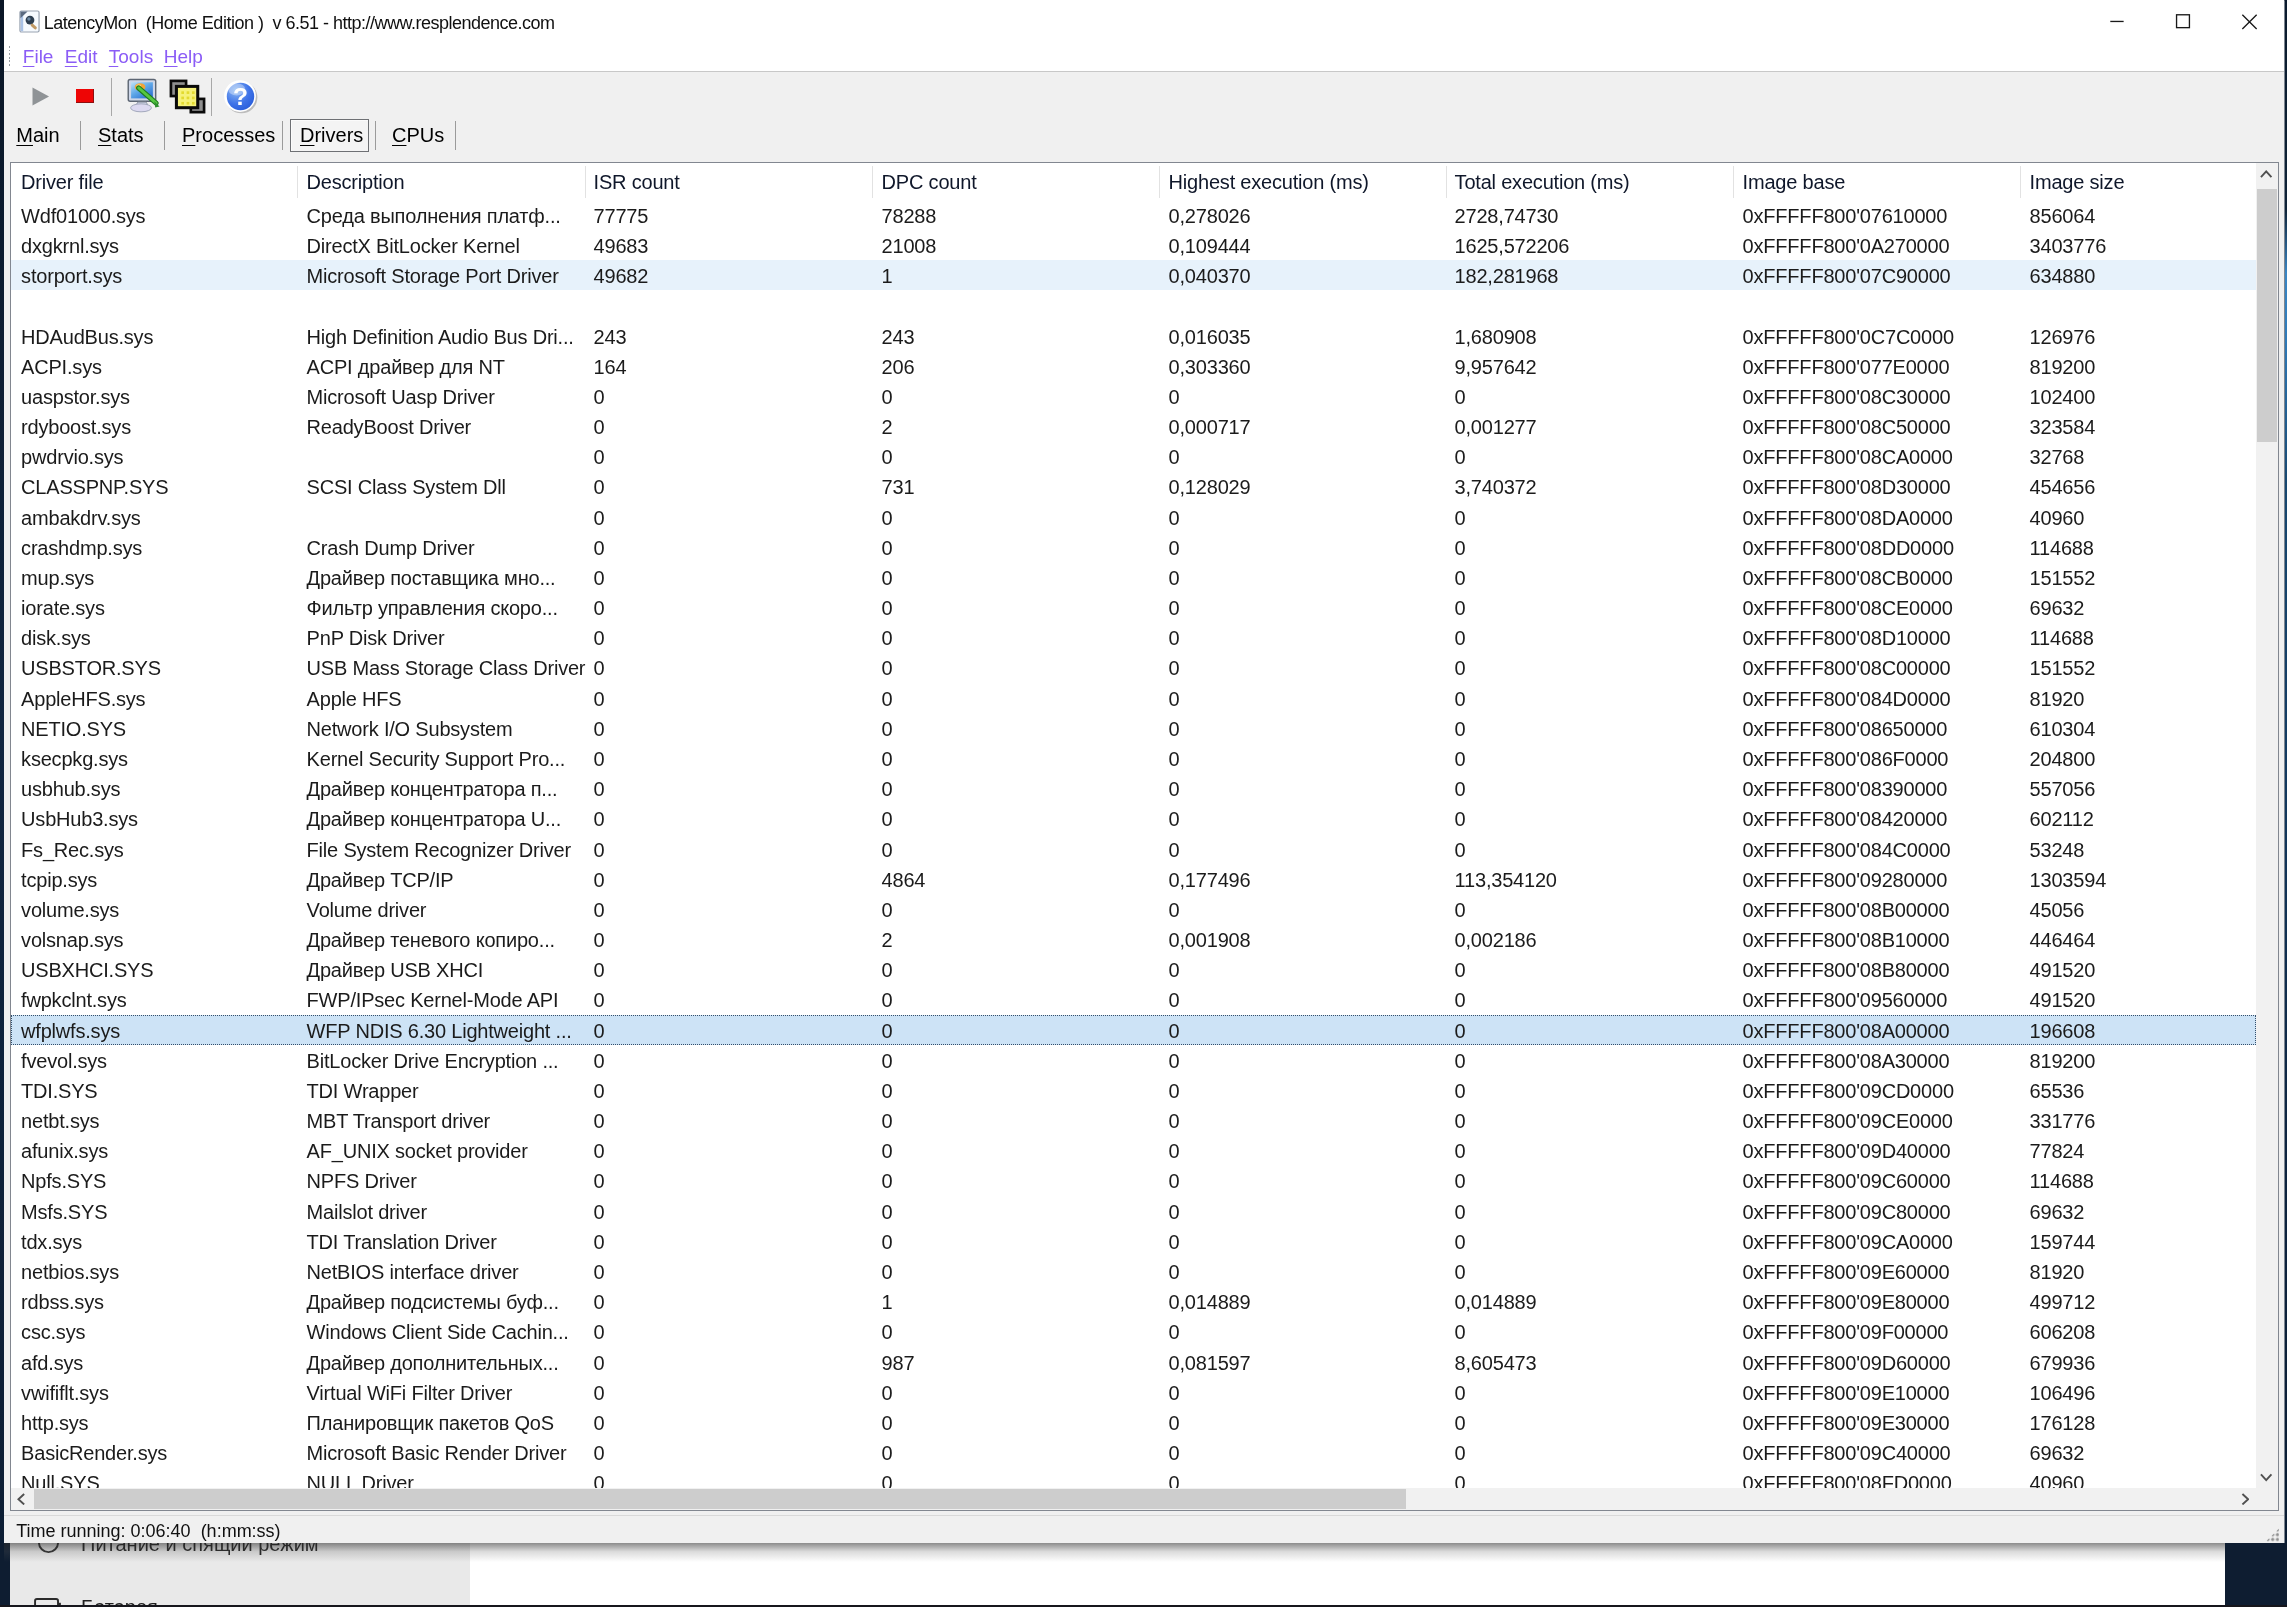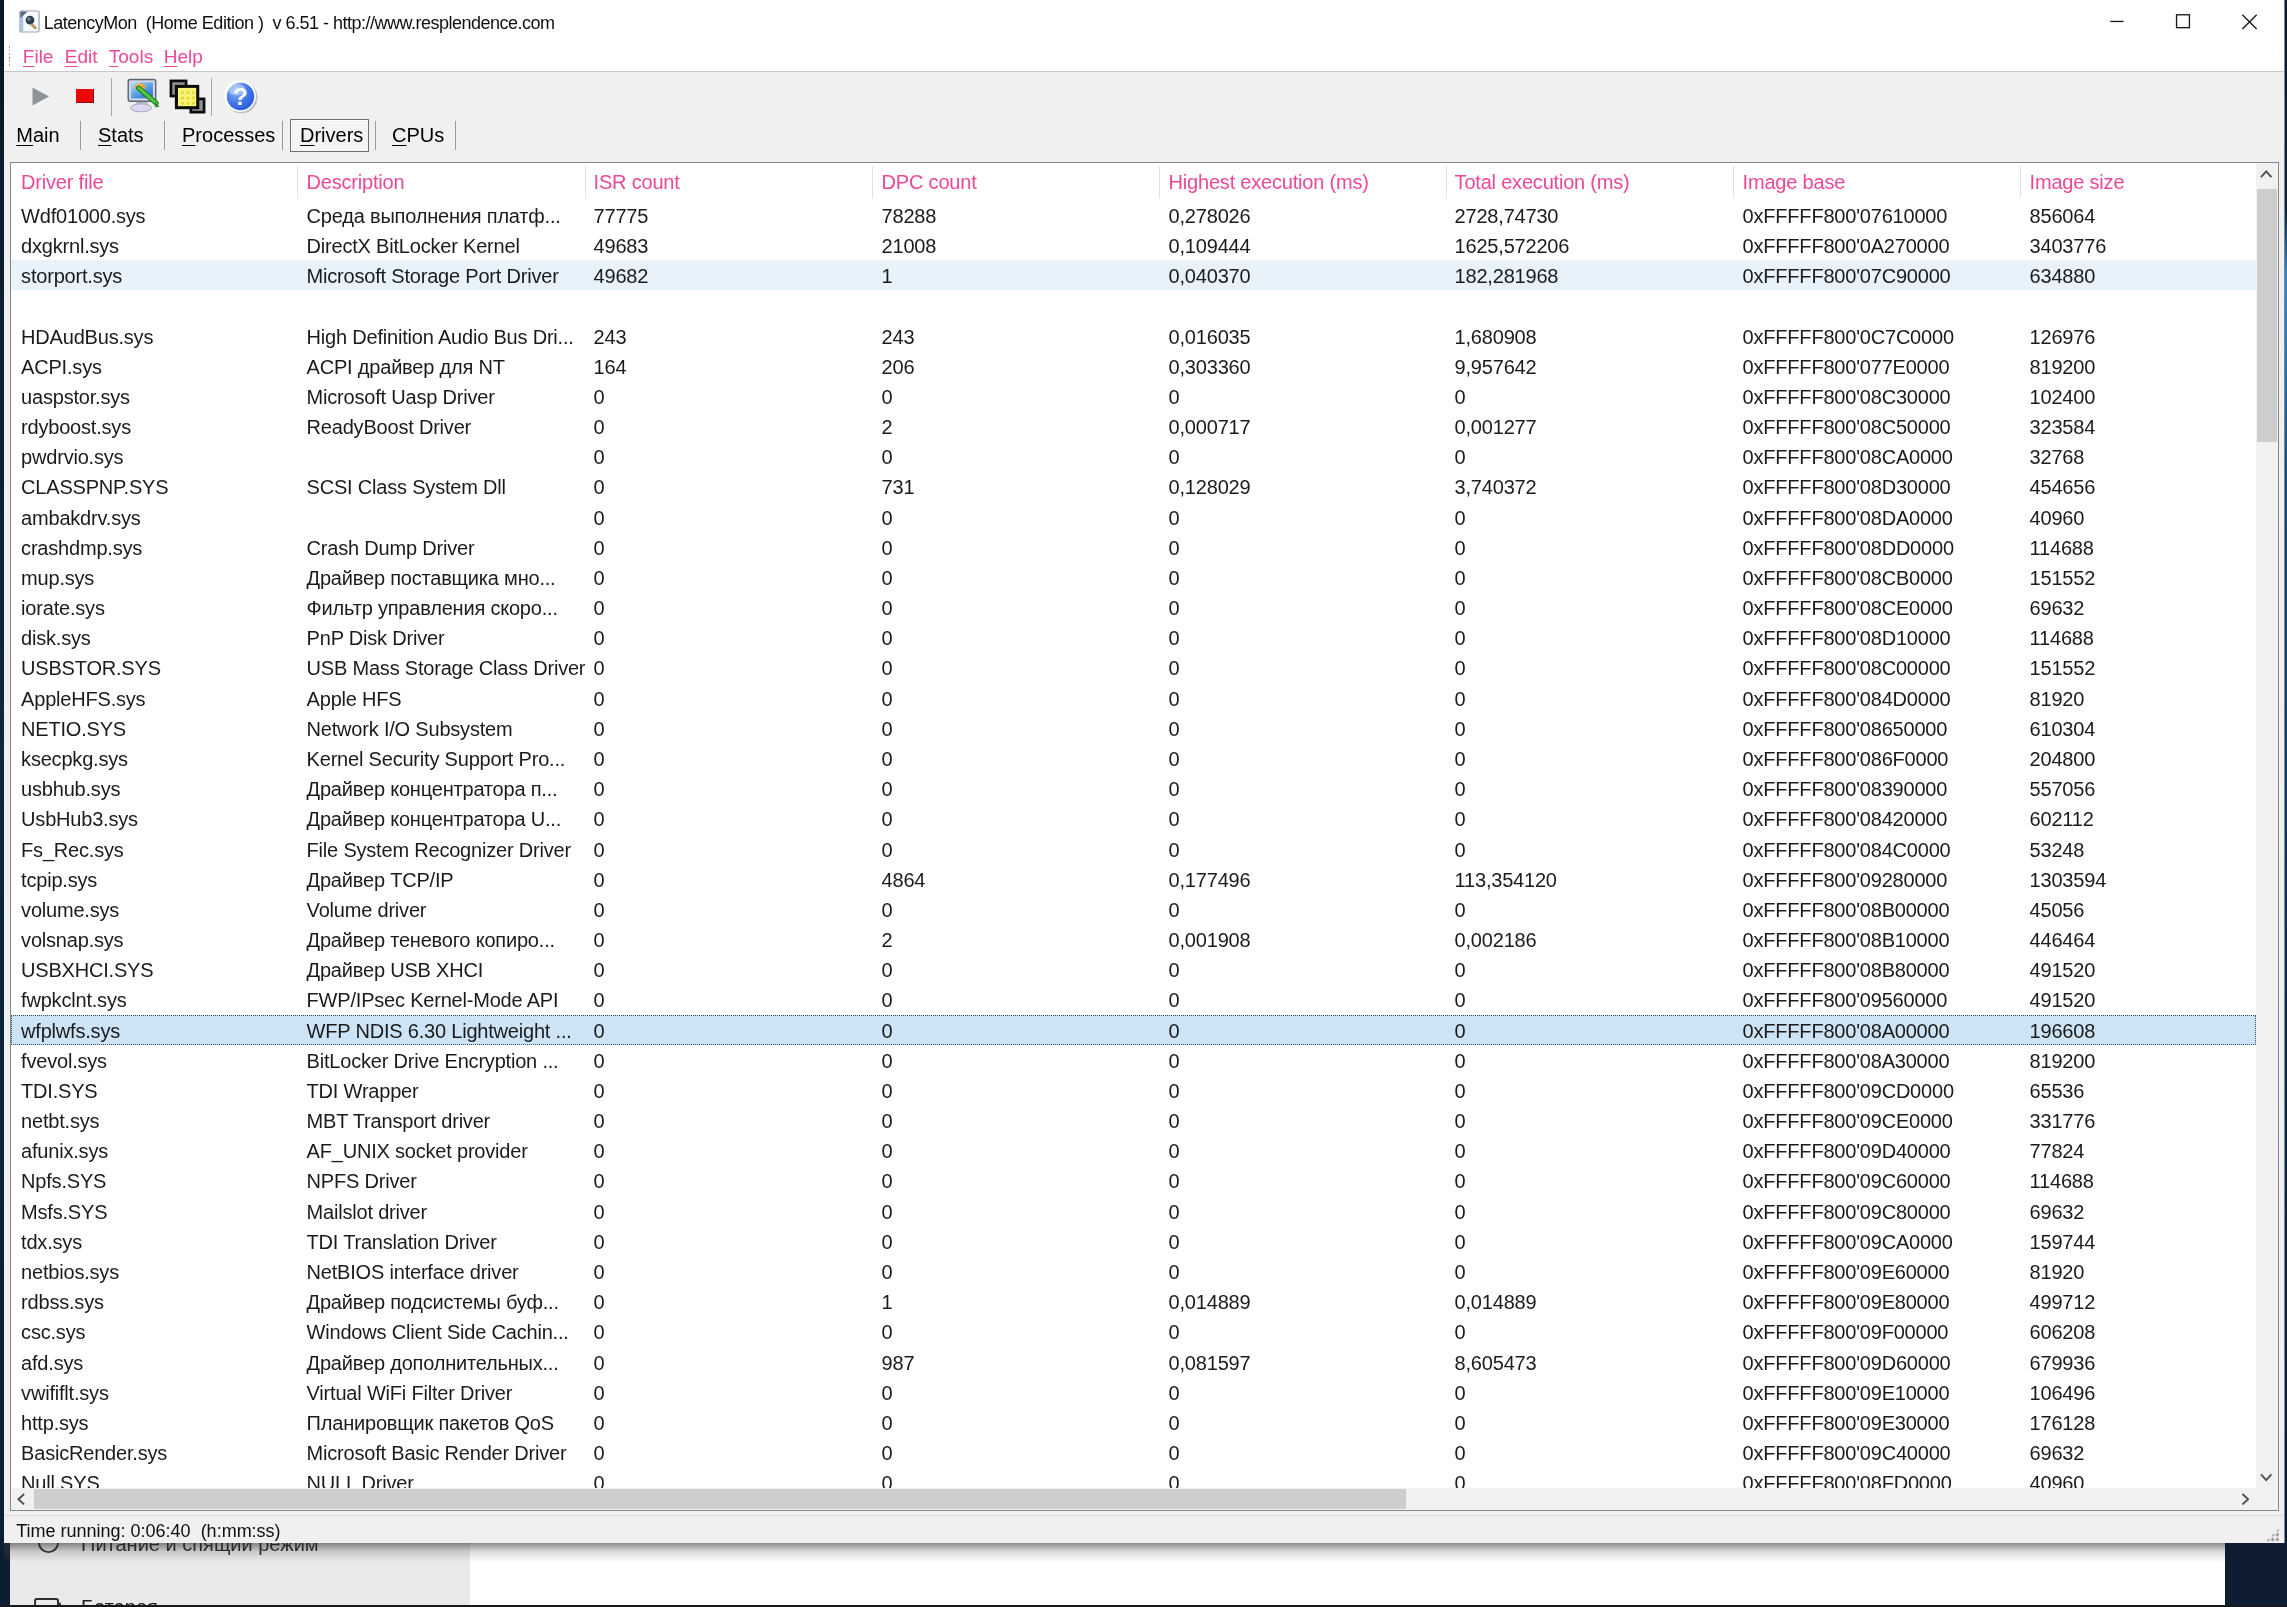--- a/index.html
+++ b/index.html
@@ -11,36 +11,36 @@
 #deskR { position:absolute; left:2285px; top:0; width:2.9px; height:1608px;
   background:linear-gradient(180deg,#0b1b2e 0%,#0e2236 13%,#3a86c4 17%,#2f7ab8 21%,#17476f 30%,#133c63 45%,#0d2440 70%,#0a1b30 100%); }
 
 #winbg { position:absolute; left:3.8px; top:0; width:2281px; height:1543px; background:#f0f0f0;
   border-top:1px solid #32404e; border-right:1px solid #7e8690; }
 
 #titlebar { position:absolute; left:3.8px; top:0; width:2280px; height:41px; background:#ffffff; }
 #titletxt { position:absolute; left:40px; top:13.4px; font-size:18px; letter-spacing:-0.5px; color:#101010; white-space:pre; }
 
 #menubar { position:absolute; left:3.8px; top:41px; width:2280px; height:31px; background:#ffffff;
-  border-bottom:1px solid #c8c8c8; font-size:19px; color:#ec4899; }
+  border-bottom:1px solid #c8c8c8; font-size:19px; color:#8b5cf6; }
 #menubar span { position:absolute; top:5.3px; }
 .grip { position:absolute; width:1.9px; background-image:repeating-linear-gradient(180deg,#989ea4 0 1.7px,transparent 1.7px 3.6px); }
 
 #toolbar { position:absolute; left:3.8px; top:72px; width:2280px; height:49px; background:#f0f0f0; }
 .tsep { position:absolute; width:1px; background:#a8a8a8; }
 
 #tabbar { position:absolute; left:3.8px; top:120px; width:2280px; height:41px; background:#f0f0f0;
   font-size:20px; color:#101010; }
 #selbox { position:absolute; left:290px; top:119px; width:79px; height:32.5px; background:#f4f4f4;
   border:1px solid #6e7074; box-shadow:inset 1px 1px 0 #fbfbfb; }
 
 #tbl { position:absolute; left:9.6px; top:162px; width:2269px; height:1349px; background:#ffffff;
   border:1px solid #828790; overflow:hidden; font-size:20px; letter-spacing:-0.2px; color:#1b1b1b; }
 #tbl .c { position:absolute; white-space:pre; }
-#hdr { position:absolute; left:0; top:0; width:2267px; height:38px; background:#ffffff; color:#ec4899; }
+#hdr { position:absolute; left:0; top:0; width:2267px; height:38px; background:#ffffff; color:#0f172a; }
 #hdr .c { top:8.1px; }
 .hsep { position:absolute; top:2.9px; width:1px; height:32.5px; background:#e2e2e2; }
 .tr { position:absolute; left:0; width:2245px; height:30px; }
 .tr .c { top:4.8px; }
 .tr.hov { background:#e7f2fb; }
 .tr.sel { background:#cde3f6; outline:1px dotted #35506b; outline-offset:-1px; }
 
 .sbv { position:absolute; left:2245px; top:0; width:22px; height:1325px; background:#f1f1f1; }
 .thumbv { position:absolute; left:1px; top:26px; width:20px; height:253px; background:#cdcdcd; }
 .sbh { position:absolute; left:0; top:1325px; width:2245px; height:22px; background:#f1f1f1; }

